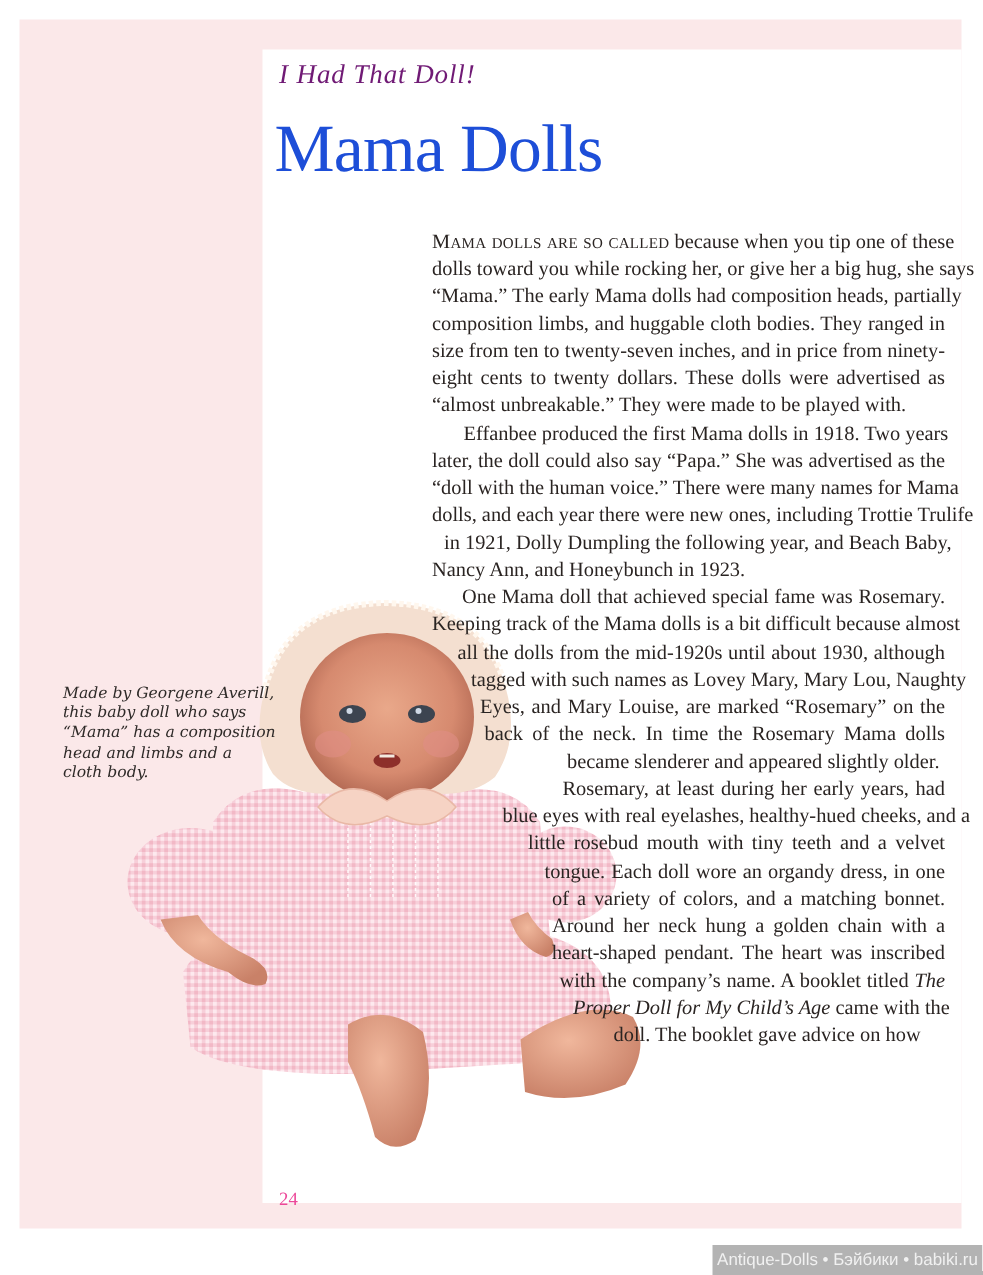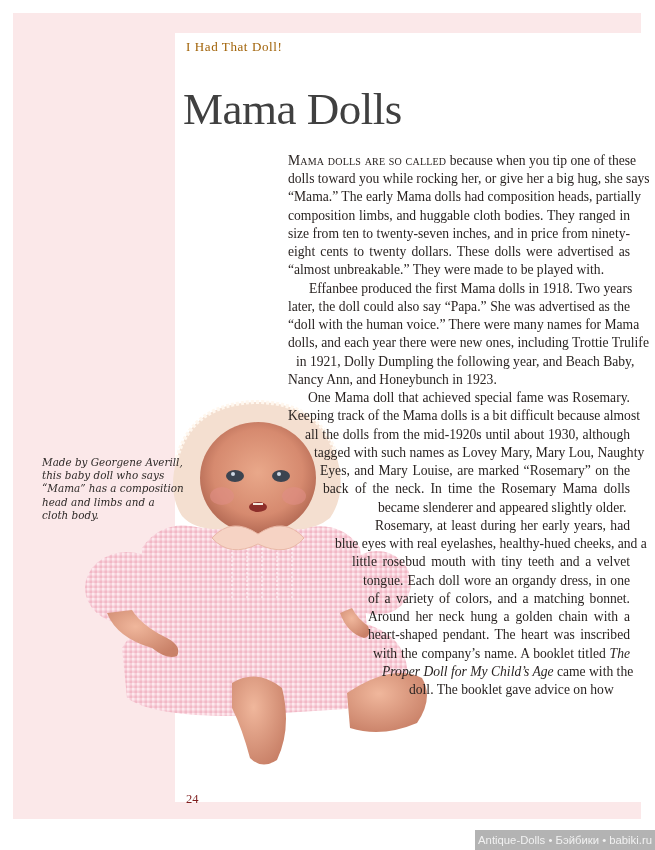--- a/index.html
+++ b/index.html
@@ -1,28 +1,28 @@
 <!DOCTYPE html>
 <html><head>
 <meta charset="utf-8">
 <style>
   html, body { margin:0; padding:0; }
   body { width:655px; height:850px; background:#ffffff; position:relative; overflow:hidden; font-family:"Liberation Serif","DejaVu Serif",serif; color:#2a2422; }
   .pink-frame { position:absolute; left:13px; top:13px; width:628px; height:806px; background:#fbe8e9; }
   .page-panel { position:absolute; left:175px; top:33px; width:466px; height:769px; background:#ffffff; }
-  .running-head { position:absolute; left:186px; top:39px; font-size:13px; letter-spacing:0.6px; color:#a16207; white-space:nowrap; }
-  .title { position:absolute; left:183px; top:81px; font-size:45px; color:#404040; letter-spacing:-0.5px; white-space:nowrap; line-height:56px; }
+  .running-head { position:absolute; left:186px; top:39px; font-style:italic; font-size:18px; letter-spacing:0.6px; color:#701a75; white-space:nowrap; }
+  .title { position:absolute; left:183px; top:71px; font-size:45px; color:#1d4ed8; letter-spacing:-0.5px; white-space:nowrap; line-height:56px; }
   .body-line { position:absolute; right:25px; font-size:13.6px; line-height:18px; height:18px; white-space:nowrap; text-align:justify; text-align-last:justify; }
   .body-line.last { text-align-last:left; }
   .sc { font-variant:small-caps; letter-spacing:0.2px; }
   .it { font-style:italic; }
   .caption { position:absolute; left:42px; top:456px; width:130px; font-style:italic; font-size:10.4px; line-height:13.2px; color:#2e2a28; font-family:"DejaVu Serif",serif; }
   .caption div { white-space:nowrap; }
   .doll-figure { position:absolute; left:82px; top:398px; width:350px; height:372px; }
-  .page-number { position:absolute; left:186px; top:792px; font-size:12.5px; color:#7f1d1d; }
+  .page-number { position:absolute; left:186px; top:792px; font-size:12.5px; color:#ec4899; }
   .watermark { position:absolute; left:475px; top:830px; width:180px; height:36px; background:#b3b3b3; color:#f1f1f1; font-family:"Liberation Sans","DejaVu Sans",sans-serif; font-size:11.3px; line-height:20px; text-align:center; white-space:nowrap; }
 </style>
 </head>
 <body>
 
 <div class="pink-frame"></div>
 <div class="page-panel"></div>
 
 <div class="running-head">I Had That Doll!</div>
 <h1 class="title" style="margin:0;font-weight:normal;">Mama Dolls</h1>

